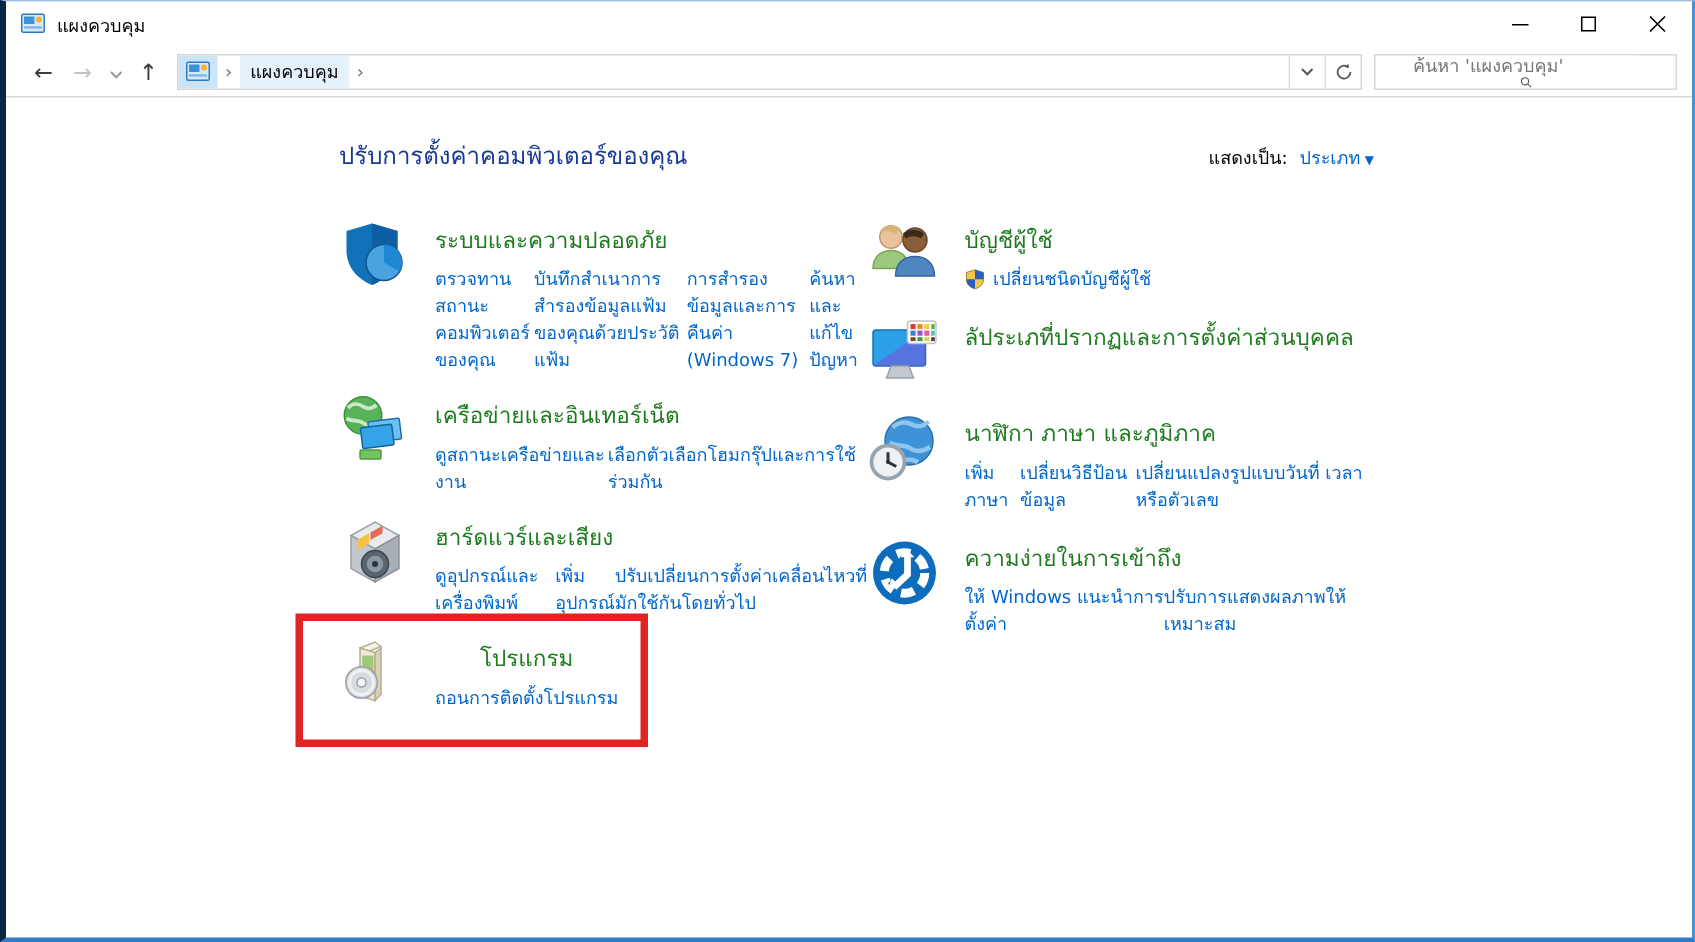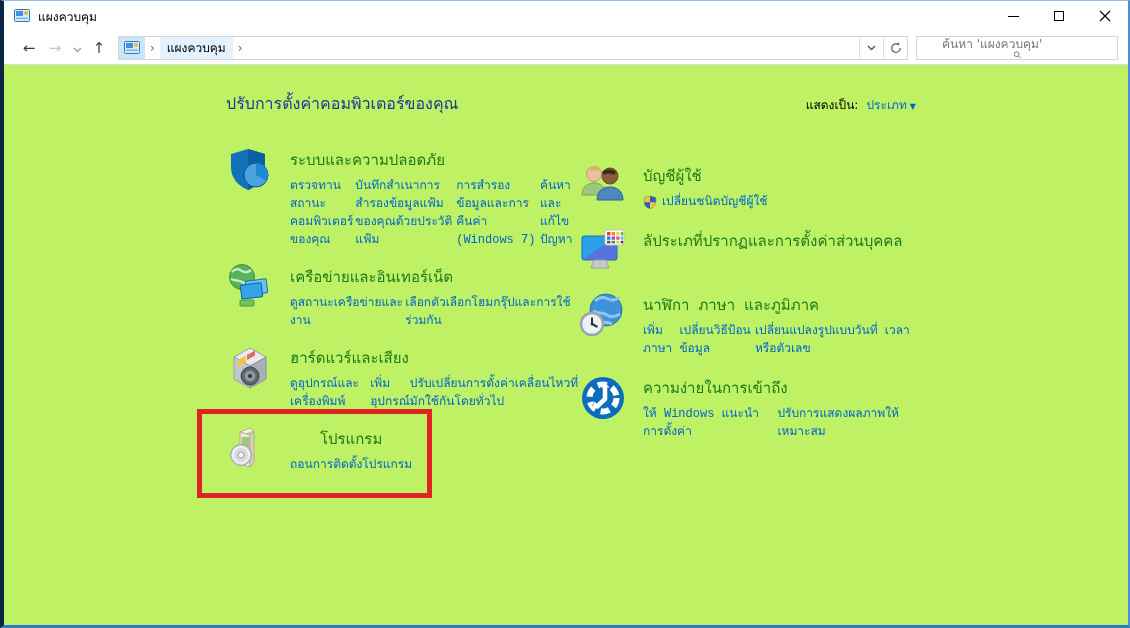--- a/index.html
+++ b/index.html
@@ -1,18 +1,18 @@
 <!DOCTYPE html>
 <html><head>
 <meta charset="utf-8">
 <style>
   * { margin:0; padding:0; box-sizing:border-box; }
   body { font-family:"DejaVu Sans","Liberation Sans",sans-serif; background:#888; }
   .window{
-    width:1130px; height:628px; background:#bef264; position:relative; overflow:hidden;
+    width:1130px; height:628px; background:#ffffff; position:relative; overflow:hidden;
     border-left:4px solid #0b2545; border-right:2px solid #4a90d9;
     border-top:1px solid #9abbe0; border-bottom:3px solid #2f7ac3;
   }
   
   .titlebar{ height:30px; display:flex; align-items:center; background:#fff; }
   .titlebar .app-icon{ width:16px; height:16px; margin:0 8px 0 10px; flex:0 0 auto; }
   .titlebar .title{ font-size:12px; color:#000; }
   .titlebar .spacer{ flex:1; }
   .win-btn{ width:46px; height:30px; display:flex; align-items:center; justify-content:center; cursor:default; }
   .glyph-min{ width:11px; border-bottom:1px solid #000; display:inline-block; }
@@ -36,31 +36,31 @@
   .content{ padding:26px 0 0 222px; width:912px; }
   .head-row{ display:flex; align-items:baseline; justify-content:space-between; margin-bottom:30px; }
   .page-title{ font-size:16px; color:#1b3a93; }
   .viewby{ font-size:12px; }
   .viewby .lbl{ color:#000; margin-right:8px; }
   .viewby a{ color:#0066cc; text-decoration:none; cursor:pointer; }
   .viewby .caret{ font-size:8px; color:#0066cc; margin-left:3px; }
   .columns{ display:flex; }
   .col-left{ width:353px; flex:0 0 auto; }
   .col-right{ flex:1; }
-  .category{ display:flex; margin-bottom:14px; position:relative;font-family:Liberation Mono, monospace; }
+  .category{ display:flex; margin-bottom:14px; position:relative; }
   .cat-icon{ width:48px; height:48px; flex:0 0 auto; margin-right:16px; }
   .cat-icon svg{ width:48px; height:48px; }
   .cat-body{ padding-top:2px; }
   .cat-title{ display:block; font-size:15px; color:#1e7b1e; text-decoration:none; margin-bottom:5px; cursor:pointer; }
   .cat-links{ display:flex; }
   .cat-link{ font-size:12px; line-height:18px; color:#0066cc; text-decoration:none; cursor:pointer; display:flex; align-items:center; }
   .uac{ width:14px; height:14px; margin-right:5px; display:inline-block; }
   .uac svg{ width:14px; height:14px; display:block; }
   .highlight-frame{ position:absolute; left:-29px; top:-16px; width:235px; height:89px; border:5px solid #e02424; pointer-events:none; }
-  .col-right .category{ margin-bottom:16px;margin-top:16px; }
+  .col-right .category{ margin-bottom:16px; }
 </style>
 </head>
 <body>
 
 <div class="window">
 
   <div class="titlebar">
     <span class="app-icon">
       <svg viewBox="0 0 16 16">
           <rect x="0.5" y="1.5" width="15" height="12" rx="1" fill="#d6eaf8" stroke="#2f7ac3"></rect>

